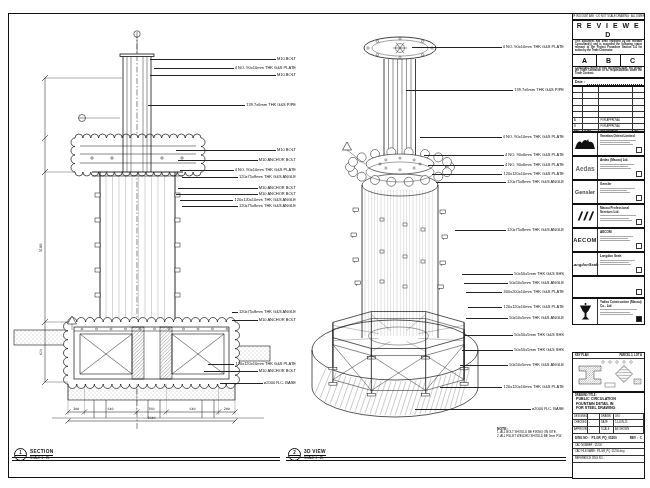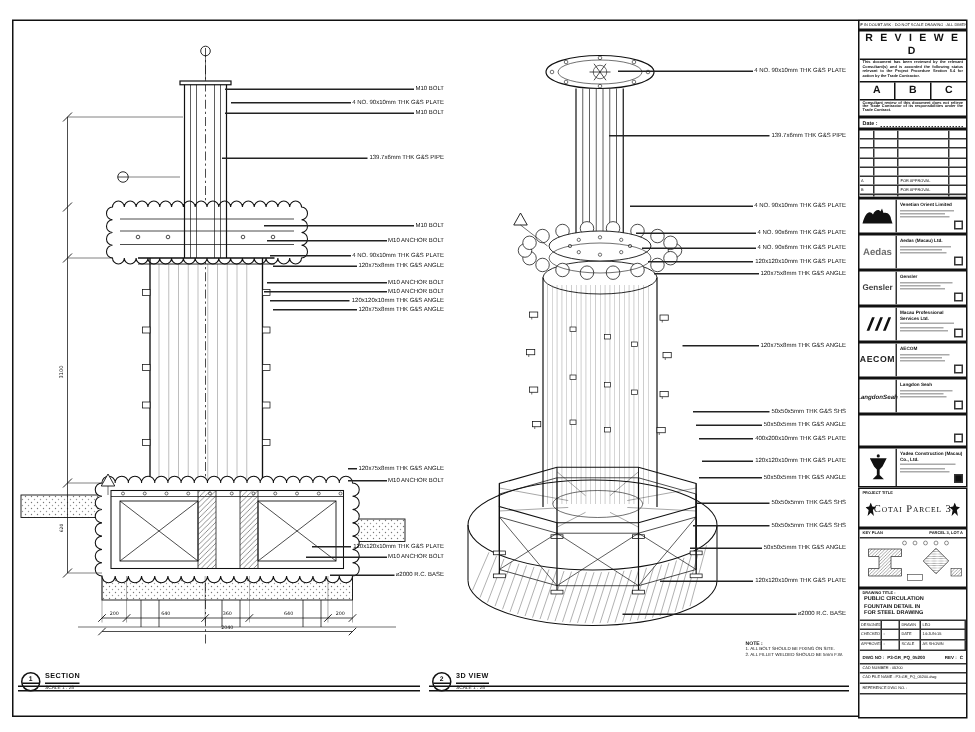--- a/index.html
+++ b/index.html
@@ -714,26 +714,20 @@
       </div>
       <div class="co-info">
         <div class="co-name">Yadea Construction (Macau) Co., Ltd.</div>
         <div class="bar" style="width:37px"></div>
           <div class="bar" style="width:30px"></div>
           <div class="bar" style="width:33px"></div>
         <div class="chk" style="background:#111"></div>
       </div>
     </div>
 
-    <div class="tb-box" style="top:312px;height:27px">
-      <div class="proj-label">PROJECT TITLE</div>
-      <span class="orn" style="left:4px"></span>
-      <div class="proj-title">Cotai Parcel 3</div>
-      <span class="orn" style="right:4px"></span>
-    </div>
 
     <div class="tb-box" style="top:339px;height:40px">
       <div class="kp-head">
         <span class="kp-l">KEY PLAN</span>
         <span class="kp-l">PARCEL 3, LOT A</span>
       </div>
       <svg width="71" height="31" viewBox="0 0 71 31">
         <defs>
             <pattern id="kph" width="2.2" height="2.2" patternUnits="userSpaceOnUse">
           <path d="M0,2.2 L2.2,0" stroke="#555" stroke-width="0.35"></path>

